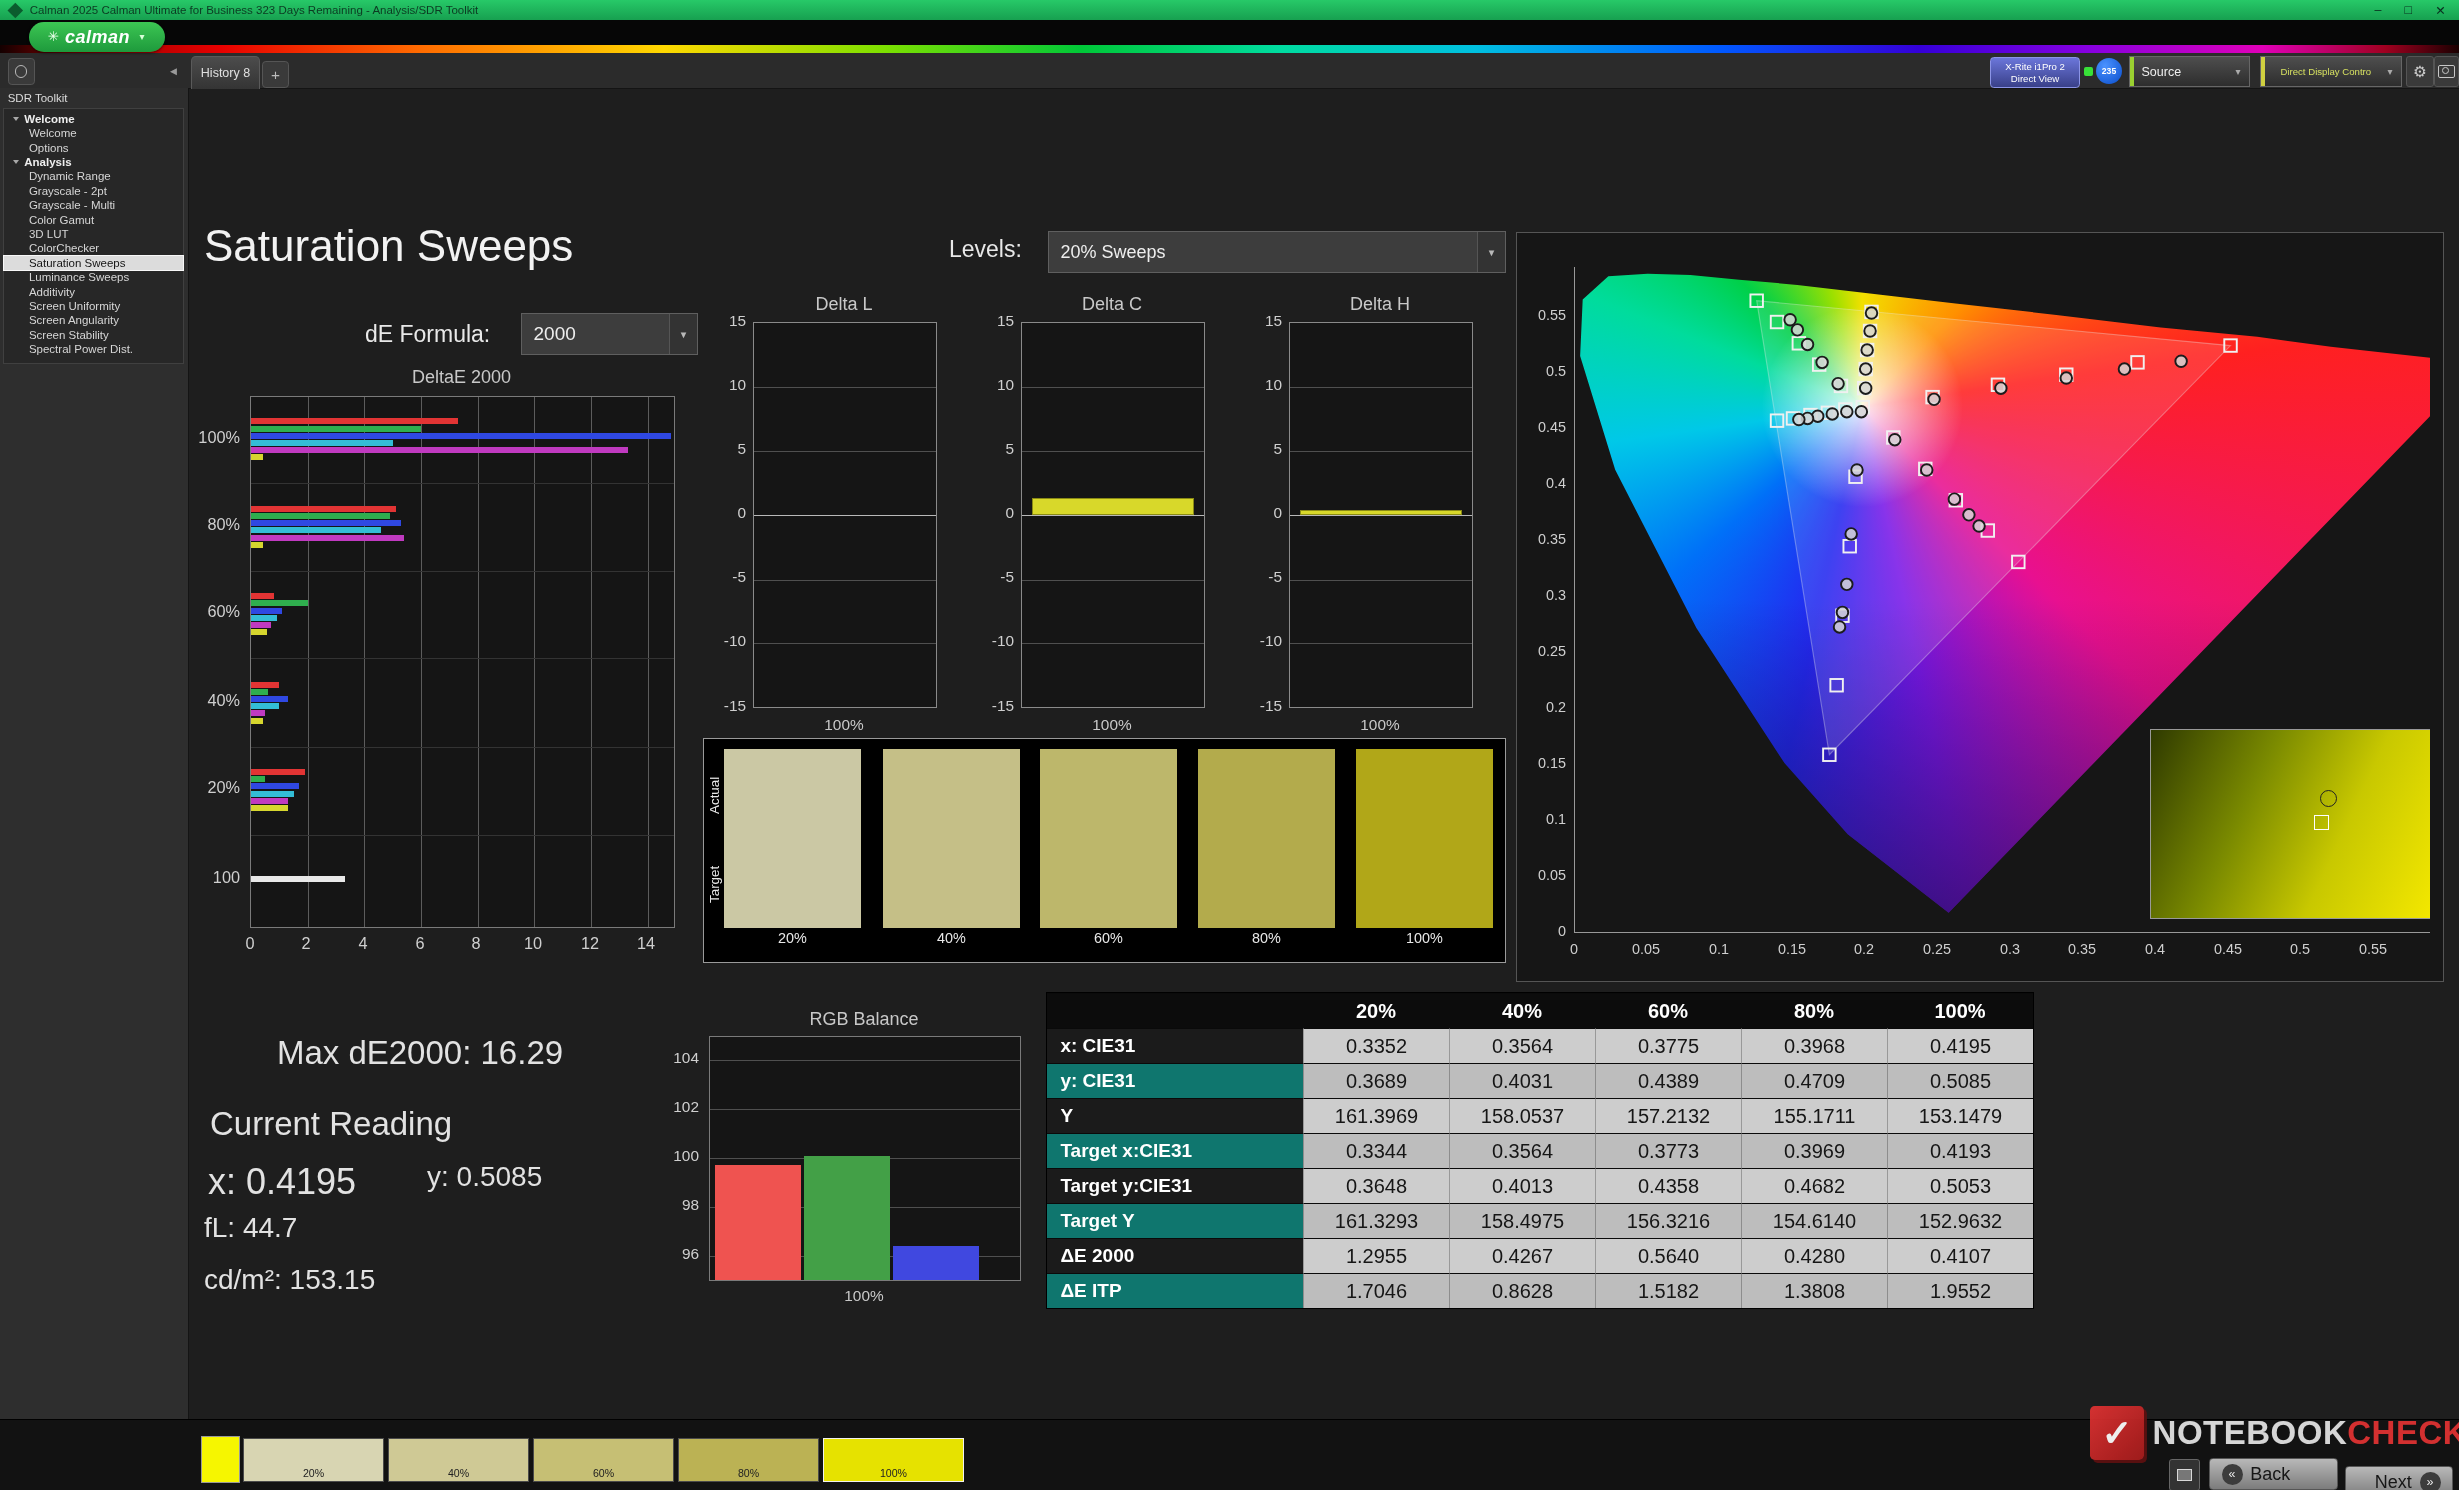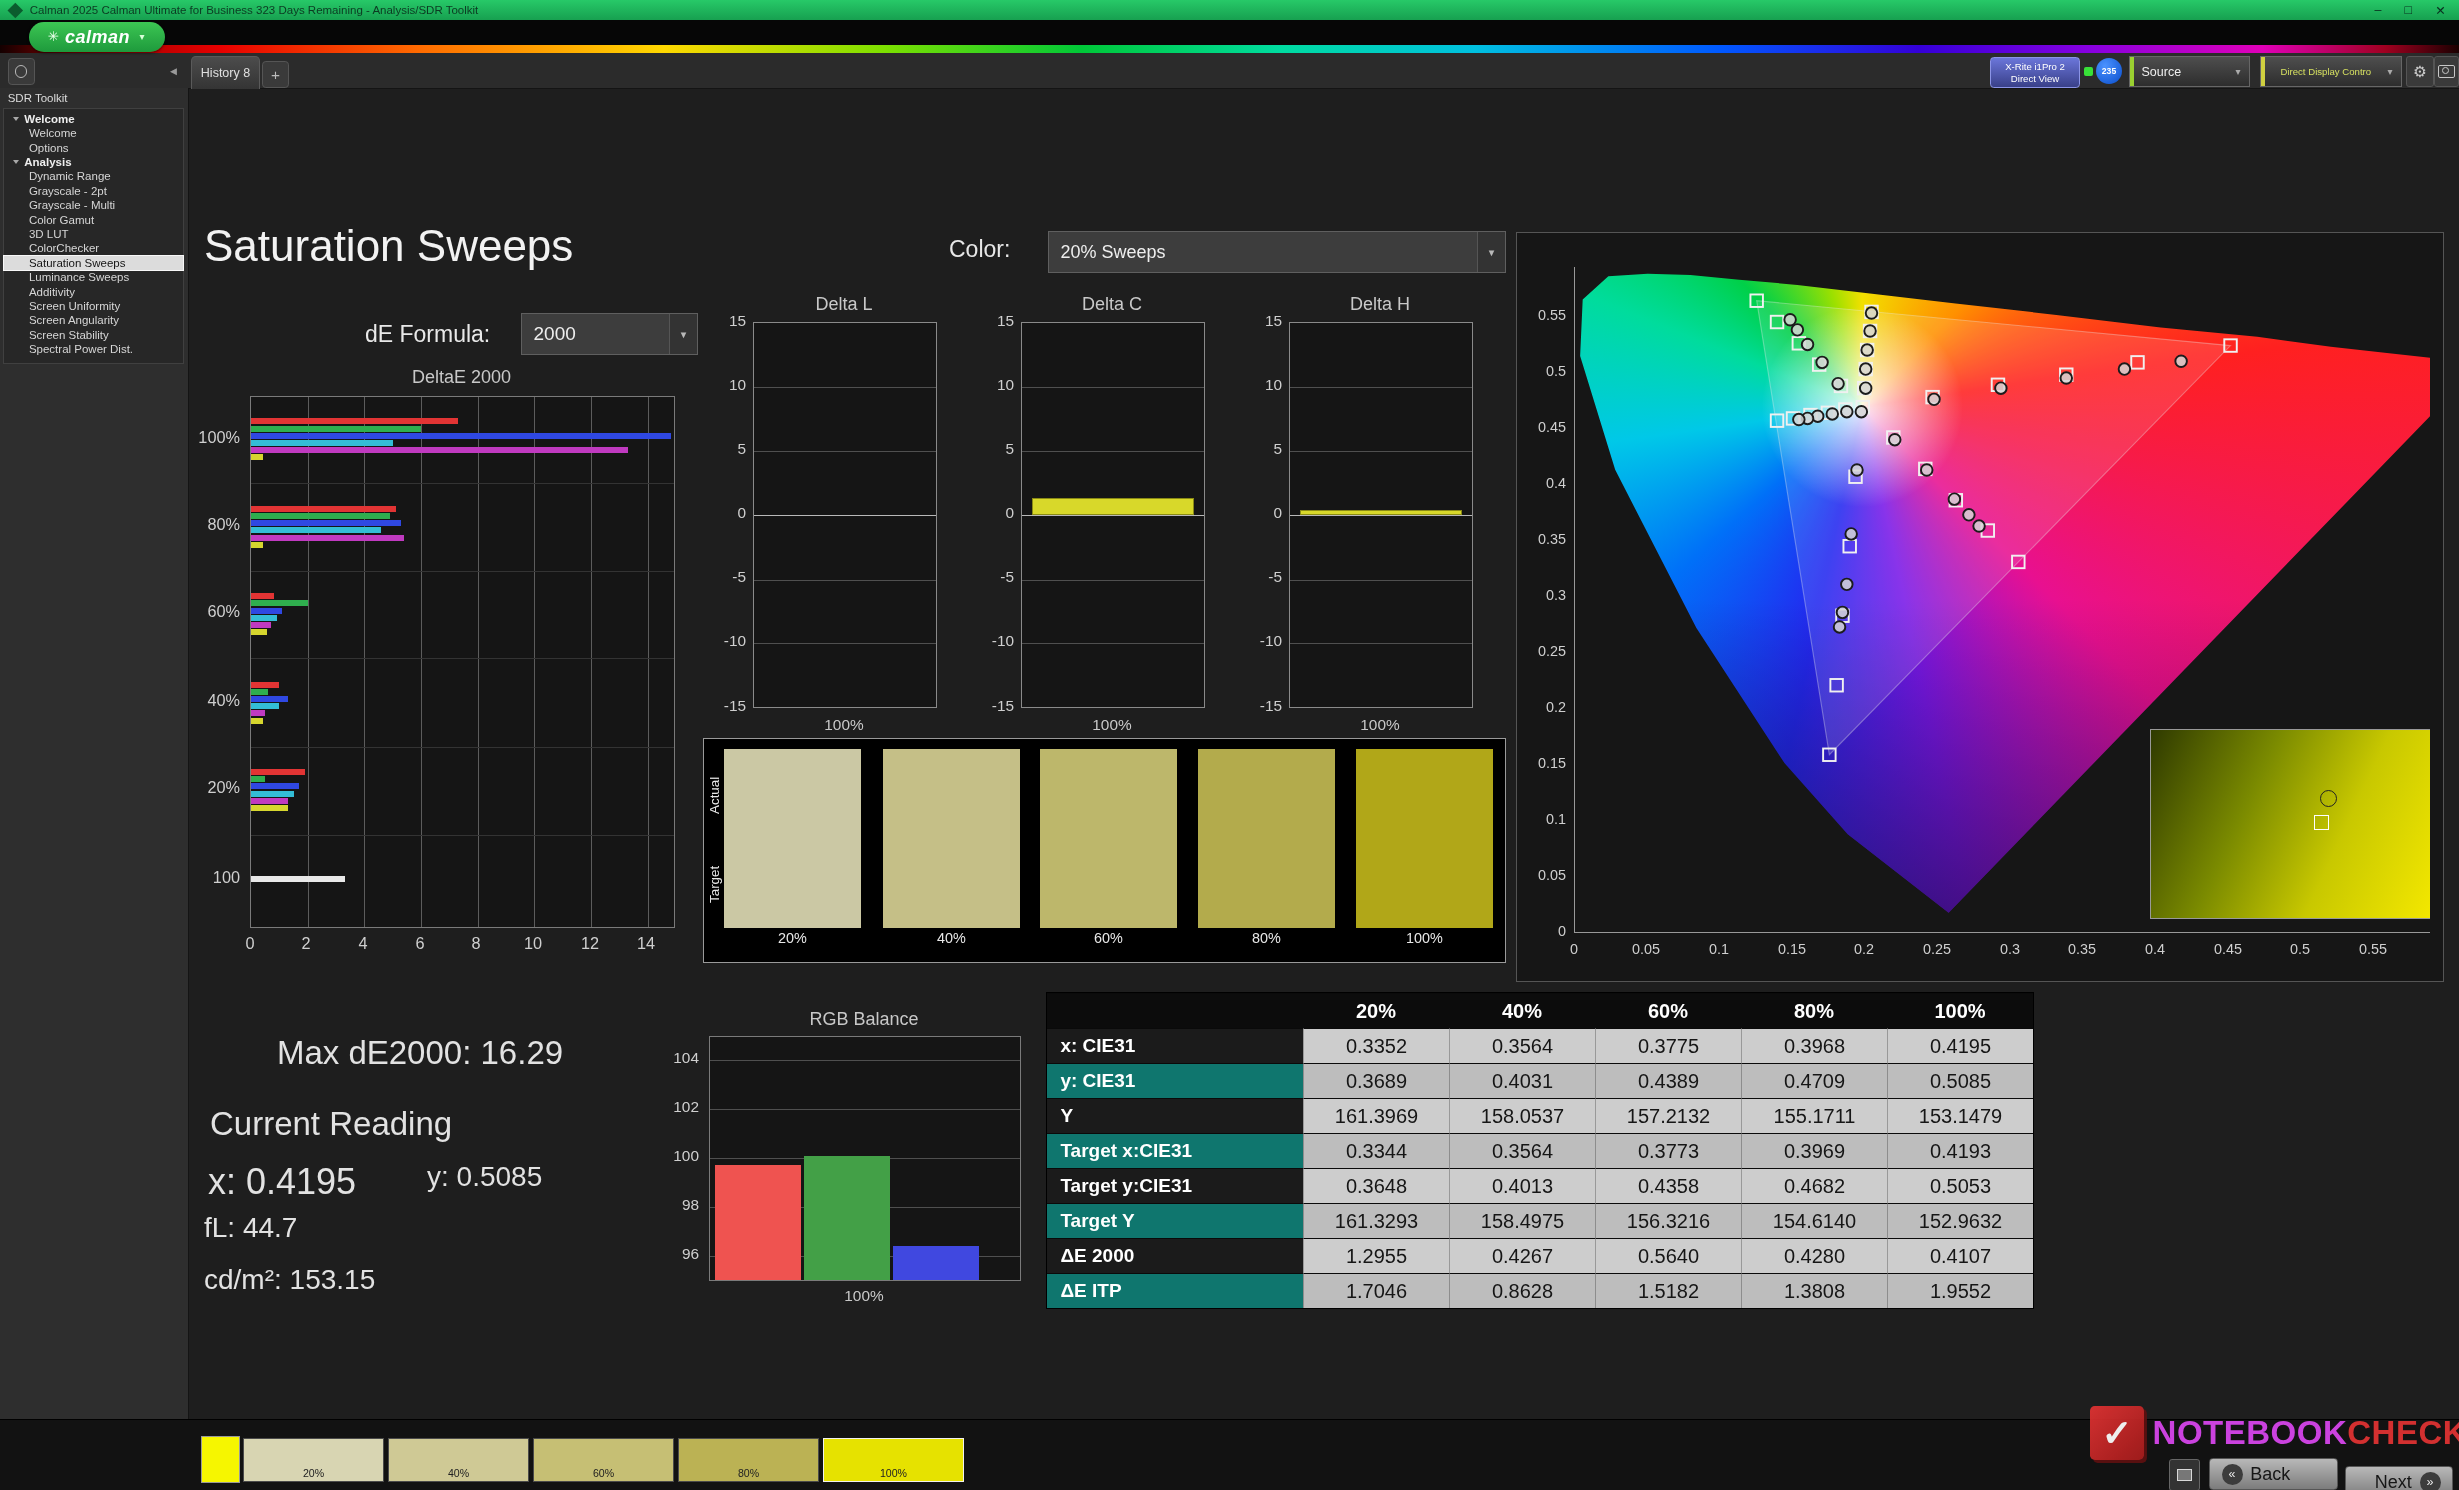--- a/index.html
+++ b/index.html
@@ -163,21 +163,21 @@
   .bottombar{position:absolute;left:0;top:1419px;width:2459px;height:72px;background:#121212;border-top:1.9px solid #000;}
   .cur-swatch{position:absolute;left:201px;top:1436px;width:37px;height:45px;border:1px solid #999;}
   .thumb{position:absolute;top:1438px;width:141px;height:44px;box-sizing:border-box;border:1px solid #4a4a4a;}
   .thumb.sel{border:1.9px solid #f0f0f0;}
   .thumb span{position:absolute;left:0;bottom:1.9px;width:100%;text-align:center;font-size:10.6px;color:#222;}
   .watermark{position:absolute;left:2090px;top:1406px;display:flex;align-items:center;gap:8.6px;opacity:.93;}
   .nb-badge{width:54px;height:54px;background:linear-gradient(135deg,#e23333,#a81c1c);border-radius:4.8px;
             display:flex;align-items:center;justify-content:center;box-shadow:2.9px 2.9px 0 #5e1010;}
   .nb-badge span{color:#fff;font-size:37px;font-weight:bold;line-height:1;}
   .wm-text{font-size:33px;font-weight:bold;letter-spacing:0.5px;}
-  .wm-text .w1{color:#d946ef;} .wm-text .w2{color:#e23333;}
+  .wm-text .w1{color:#e5e5e5;} .wm-text .w2{color:#e23333;}
   .layout-btn{position:absolute;left:2169px;top:1459px;width:29px;height:30px;background:#333;border:1px solid #666;
               border-radius:2.9px;display:flex;align-items:center;justify-content:center;}
   .layout-ico{width:13.4px;height:10.6px;border:1.9px solid #d8d8d8;background:#777;}
   .navbtn{position:absolute;top:1458px;height:32px;background:linear-gradient(#b8b8b8,#7c7c7c);border:1px solid #555;
           border-radius:3.8px;display:flex;align-items:center;gap:7.7px;color:#161616;font-size:18px;padding:0 11.5px;
           box-sizing:border-box;}
   #btn-back{left:2209px;width:129px;}
   #btn-next{left:2345px;width:108px;justify-content:flex-end;margin-top:8px;}
   .circ{width:21px;height:21px;border-radius:50%;background:#3c3c3c;color:#e8e8e8;display:flex;align-items:center;
         justify-content:center;font-size:12.5px;flex:0 0 auto;}
@@ -301,21 +301,21 @@
         </div>
       </div>
   </div>
 
   <div class="page-title">Saturation Sweeps</div>
   <div class="field-label" id="lbl-de">dE Formula:</div>
   <div class="dd" id="dd-de">
     <span class="dd-val">2000</span>
     <span class="dd-btn">▼</span>
   </div>
-  <div class="field-label" id="lbl-levels">Color:</div>
+  <div class="field-label" id="lbl-levels">Levels:</div>
   <div class="dd" id="dd-levels">
     <span class="dd-val">20% Sweeps</span>
     <span class="dd-btn">▼</span>
   </div>
 
   <div class="chart-title" id="deltae-title">DeltaE 2000</div>
   <div id="deltae-plot">
       <div class="vline" style="left: 57px;"></div>
       <div class="vline" style="left: 113px;"></div>
       <div class="vline" style="left: 170px;"></div>

